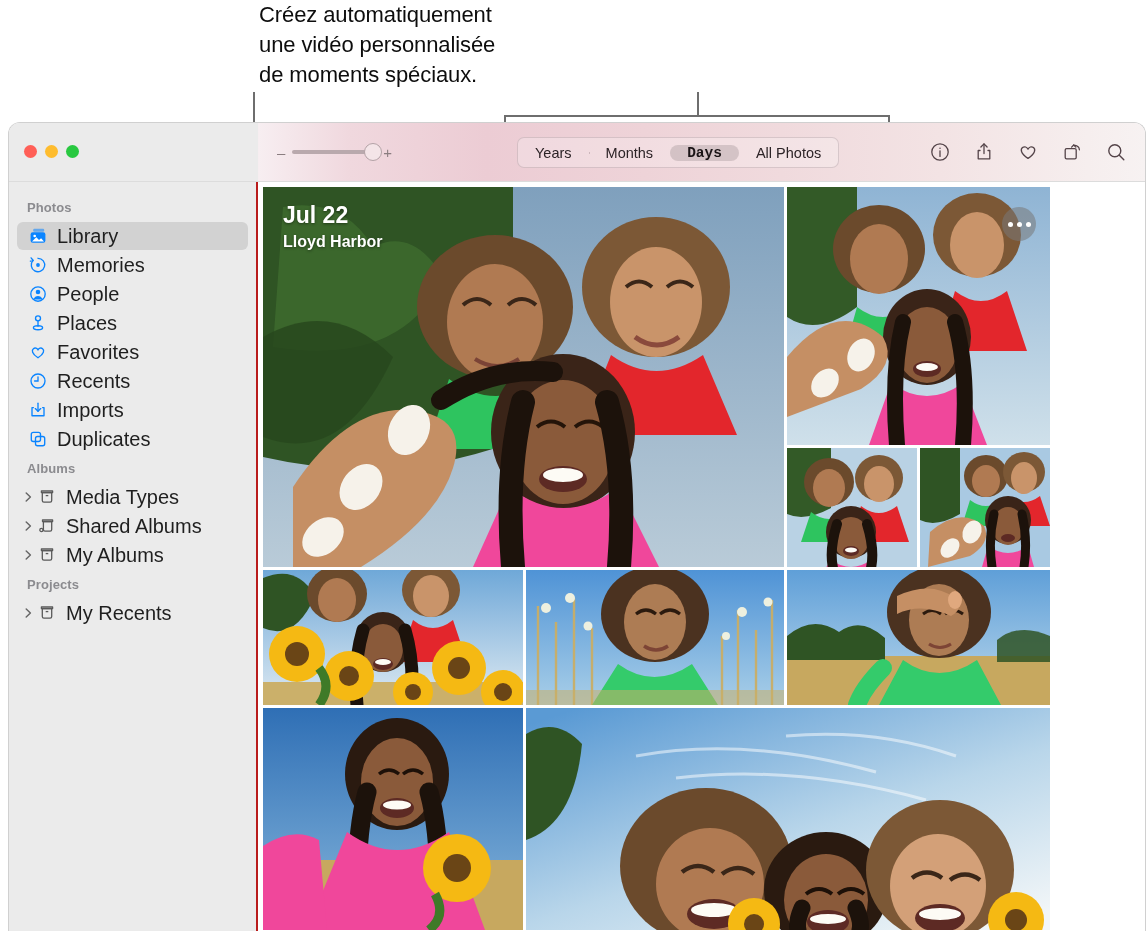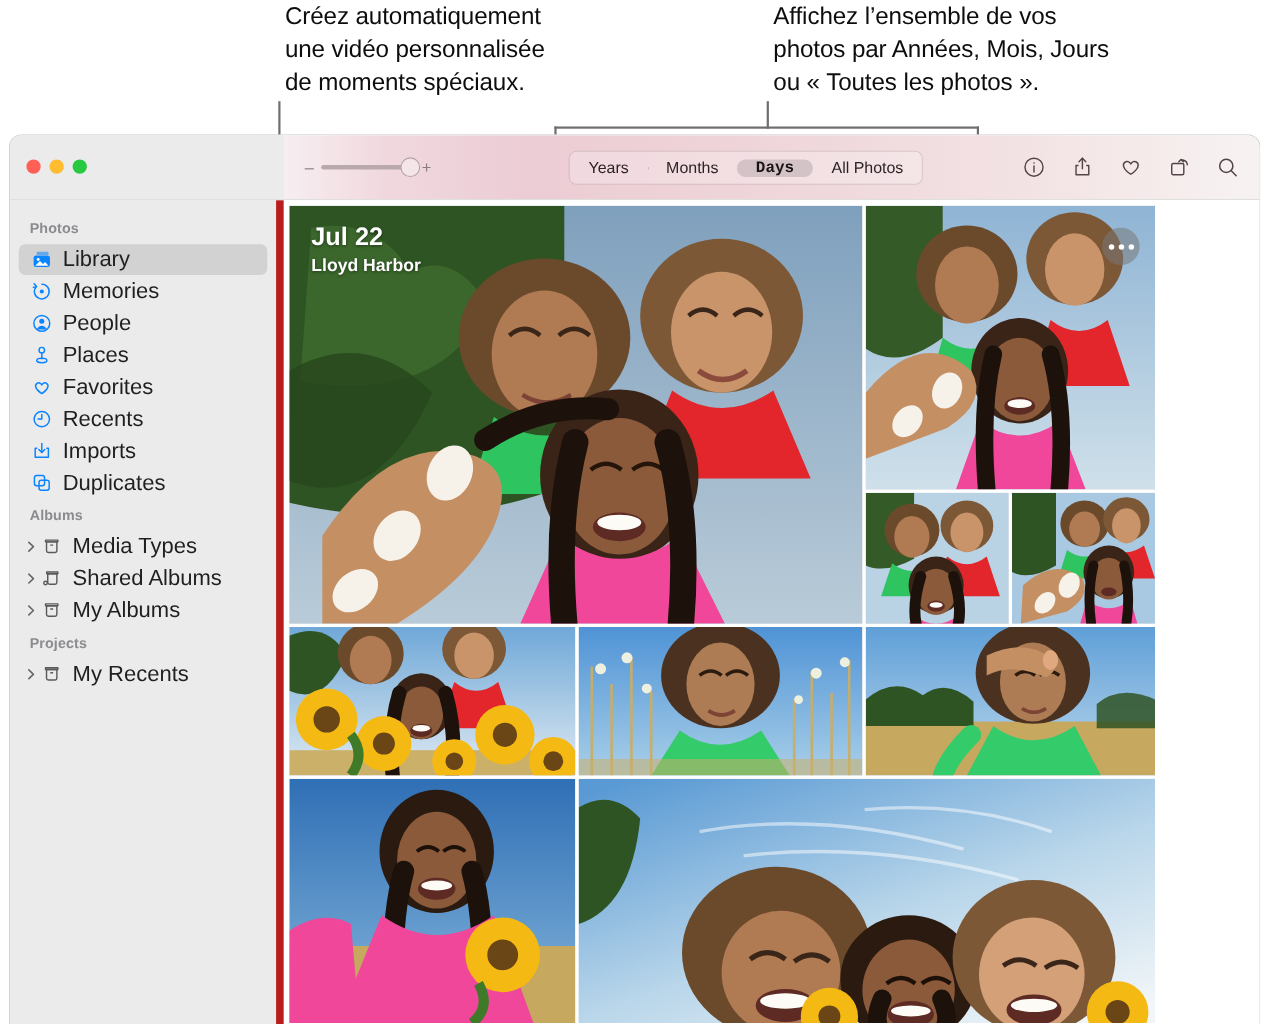--- a/index.html
+++ b/index.html
@@ -125,21 +125,21 @@
   .tb-icon { width: 22px; height: 22px; display: block; }
   .tb-icon svg { display: block; }
 
   
   #body-row { flex: 1 1 auto; display: flex; min-height: 0; }
 
   
   #sidebar {
     width: 249px; flex: 0 0 249px;
     background: #ebebeb;
-    border-right: 7px solid #b91c1c;
+    border-right: 2px solid #b91c1c;
     box-sizing: border-box;
     padding-top: 11px;
     overflow: hidden;
   }
   .section-header {
     font-size: 13px; font-weight: 600; color: #8b8b8f;
     padding: 7px 0 6px 18px; letter-spacing: 0.1px;
   }
   .side-item {
     display: flex; align-items: center;
@@ -199,23 +199,20 @@
   }
 </style>
 </head>
 <body>
 
 <div id="root">
 
   <div class="callout-text" id="callout-1-text">Créez automatiquement
 une vidéo personnalisée
 de moments spéciaux.</div>
-  <div class="callout-text" id="callout-2-text">Affichez l’ensemble de vos
-photos par Années, Mois, Jours
-ou « Toutes les photos ».</div>
 
   <div class="leader leader-v" style="left:253px; top:92px; height:151px;"></div>
   <div class="leader leader-h" style="left:237px; top:241px; width:18px;"></div>
 
   <div class="leader leader-v" style="left:697px; top:92px; height:25px;"></div>
   <div class="leader leader-h" style="left:504px; top:115px; width:386px;"></div>
   <div class="leader leader-v" style="left:504px; top:115px; height:18px;"></div>
   <div class="leader leader-v" style="left:888px; top:115px; height:18px;"></div>
 
   <div id="window">

